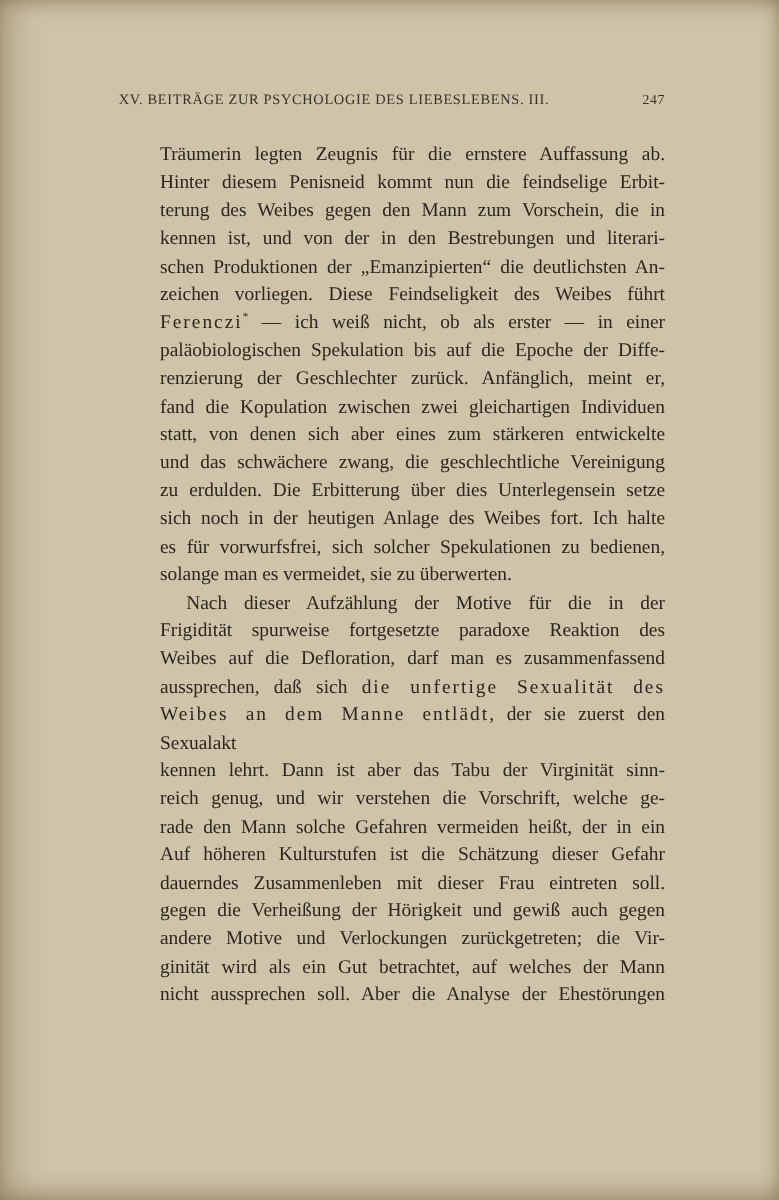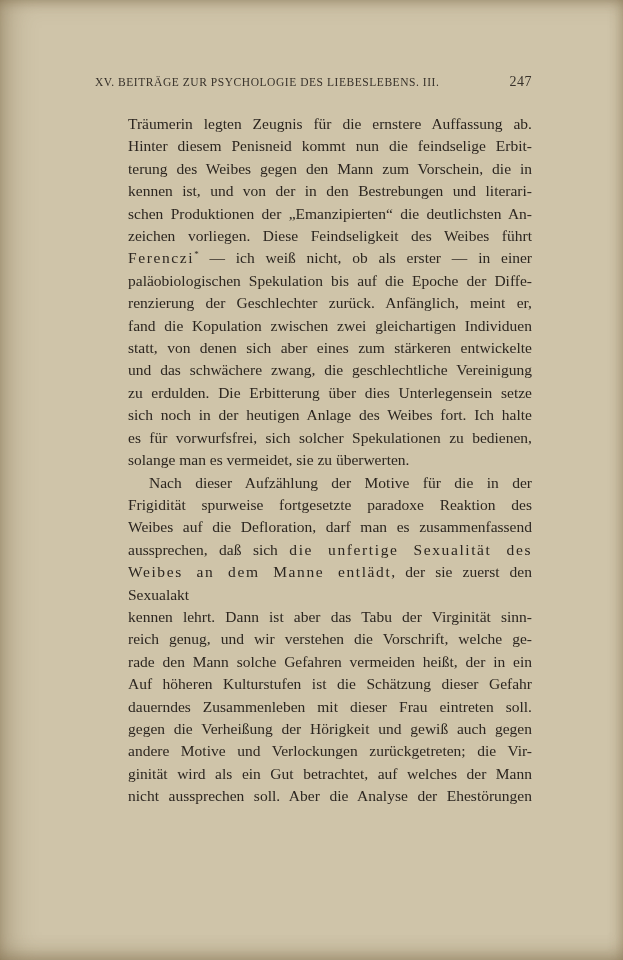--- a/index.html
+++ b/index.html
@@ -39,21 +39,21 @@
     justify-content: space-between;
     align-items: center;
     color: #37312a;
   }
   .running-title {
     font-size: 11.5px;
     letter-spacing: 0.55px;
     white-space: nowrap;
   }
   .page-number {
-    font-size: 14px;
+    font-size: 11px;
     letter-spacing: 0.5px;
   }
   .text-block {
     position: absolute;
     top: 113px;
     left: 95px;
     width: 437px;
     color: #2c2620;
   }
   .line {

